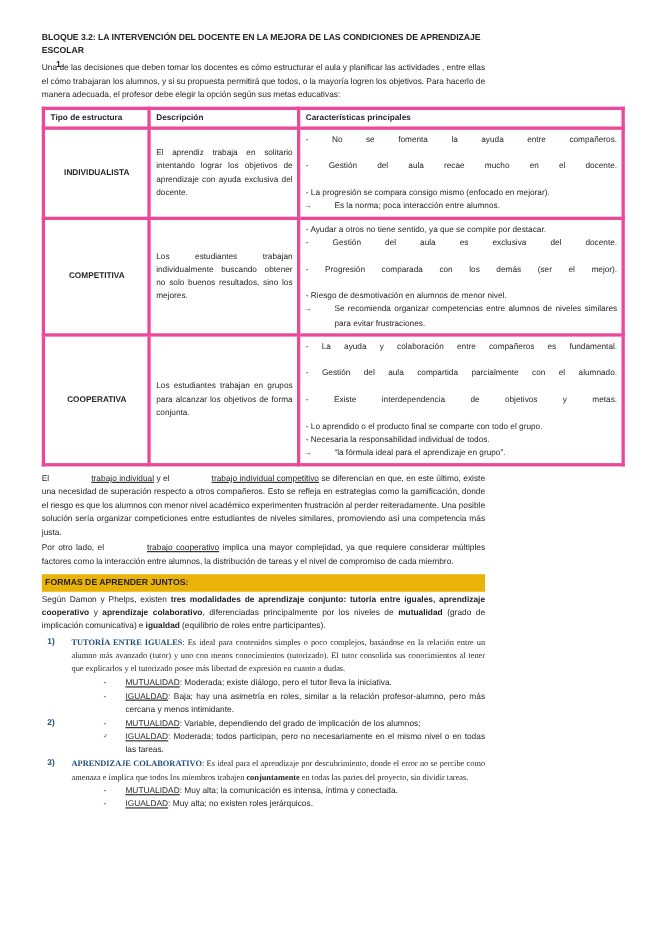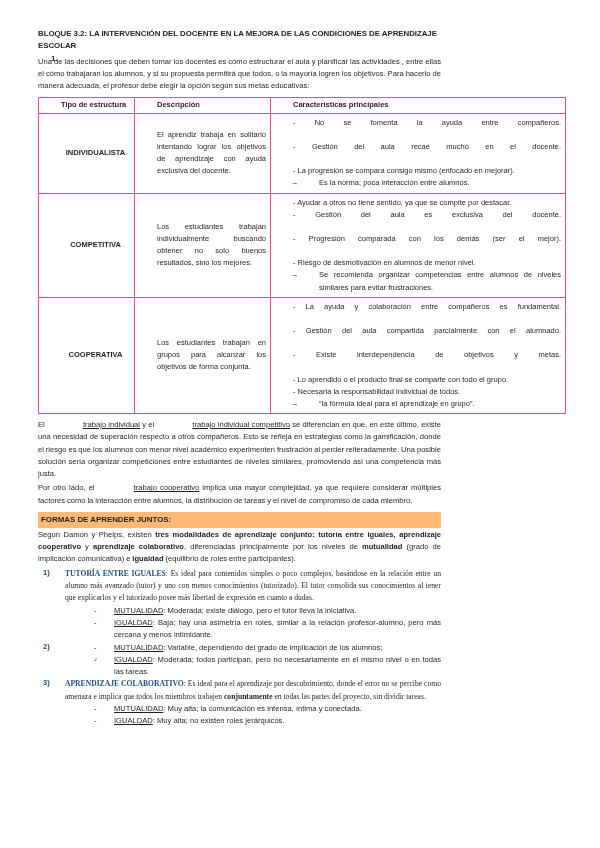--- a/index.html
+++ b/index.html
@@ -53,23 +53,23 @@
   }
 
   
   table.struct {
     width: 100%;
     border-collapse: collapse;
     margin: 4px 0 5px 0;
     table-layout: fixed;
   }
   table.struct td, table.struct th {
-    border: 1px solid #ec4899;
+    border: 3px solid #ec4899;
     vertical-align: middle;
-    padding: 3px 4px 3px 22px;
+    padding: 3px 4px 3px 5px;
     font-size: 7.5px;
     line-height: 1.62;
   }
   table.struct th {
     font-weight: bold;
     text-align: left;
     padding-top: 1.5px;
     padding-bottom: 1.5px;
     vertical-align: middle;
   }
@@ -103,21 +103,21 @@
   .feat-arrow {
     display: block;
     padding-left: 26px;
     text-indent: -14px;
     text-align: justify;
   }
   .feat-arrow .arw { display: inline-block; width: 14px; }
 
   
   .banner {
-    background: #fdba74;
+    background: #eab308;
     font-size: 7.9px;
     font-weight: bold;
     line-height: 1.75;
     padding: 1px 3px 1px 3px;
     margin: 5px 0 1px 0;
     color: #231f20;
   }
 
   
   ol.mainlist {

